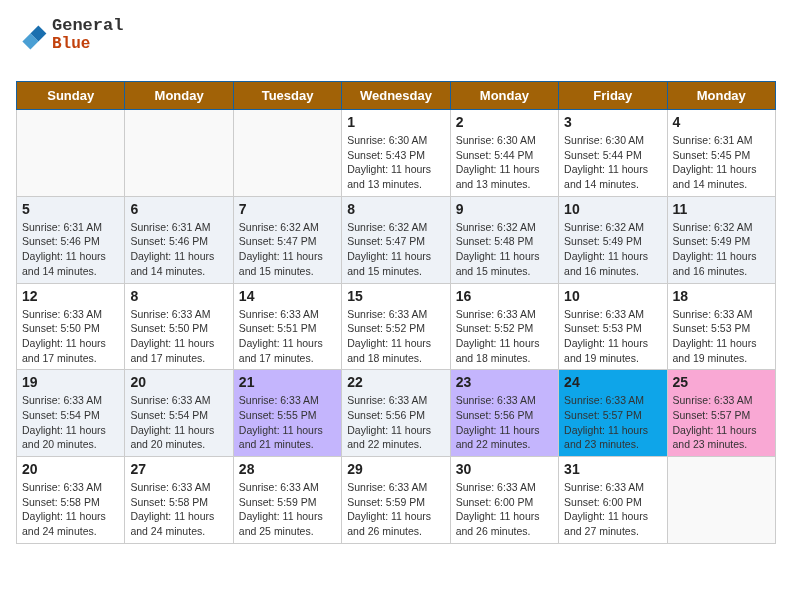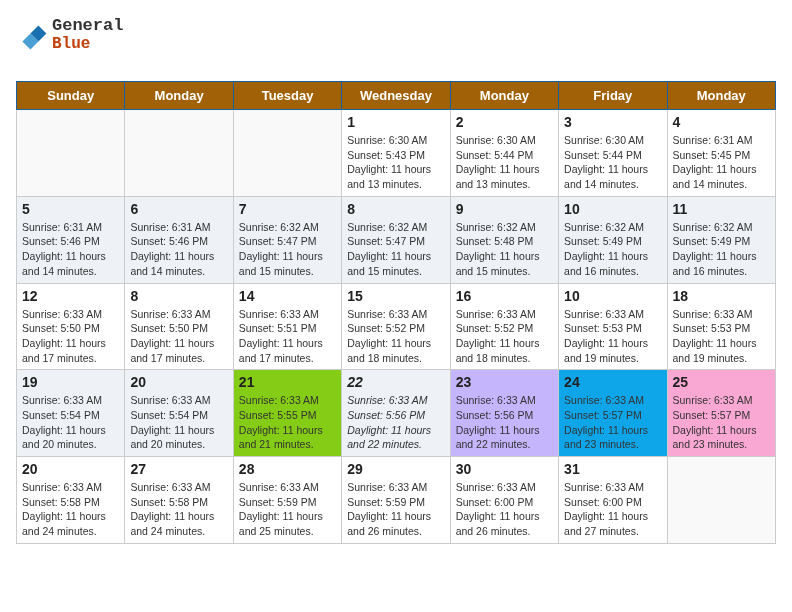--- a/index.html
+++ b/index.html
@@ -258,28 +258,28 @@
 Daylight: 11 hours
 and 20 minutes.</div>
         </td>
         <td style="background: rgb(238, 242, 247);">
           <span class="day-number">20</span>
           <div class="day-info" style="white-space: pre-line;">Sunrise: 6:33 AM
 Sunset: 5:54 PM
 Daylight: 11 hours
 and 20 minutes.</div>
         </td>
-        <td style="background: #84cc16;">
+        <td style="background: #c4b5fd;">
           <span class="day-number">21</span>
           <div class="day-info" style="white-space: pre-line;">Sunrise: 6:33 AM
 Sunset: 5:55 PM
 Daylight: 11 hours
 and 21 minutes.</div>
         </td>
-        <td style="background: rgb(238, 242, 247); font-style: italic;">
+        <td style="background: rgb(238, 242, 247);">
           <span class="day-number">22</span>
           <div class="day-info" style="white-space: pre-line;">Sunrise: 6:33 AM
 Sunset: 5:56 PM
 Daylight: 11 hours
 and 22 minutes.</div>
         </td>
         <td style="background: #c4b5fd;">
           <span class="day-number">23</span>
           <div class="day-info" style="white-space: pre-line;">Sunrise: 6:33 AM
 Sunset: 5:56 PM

